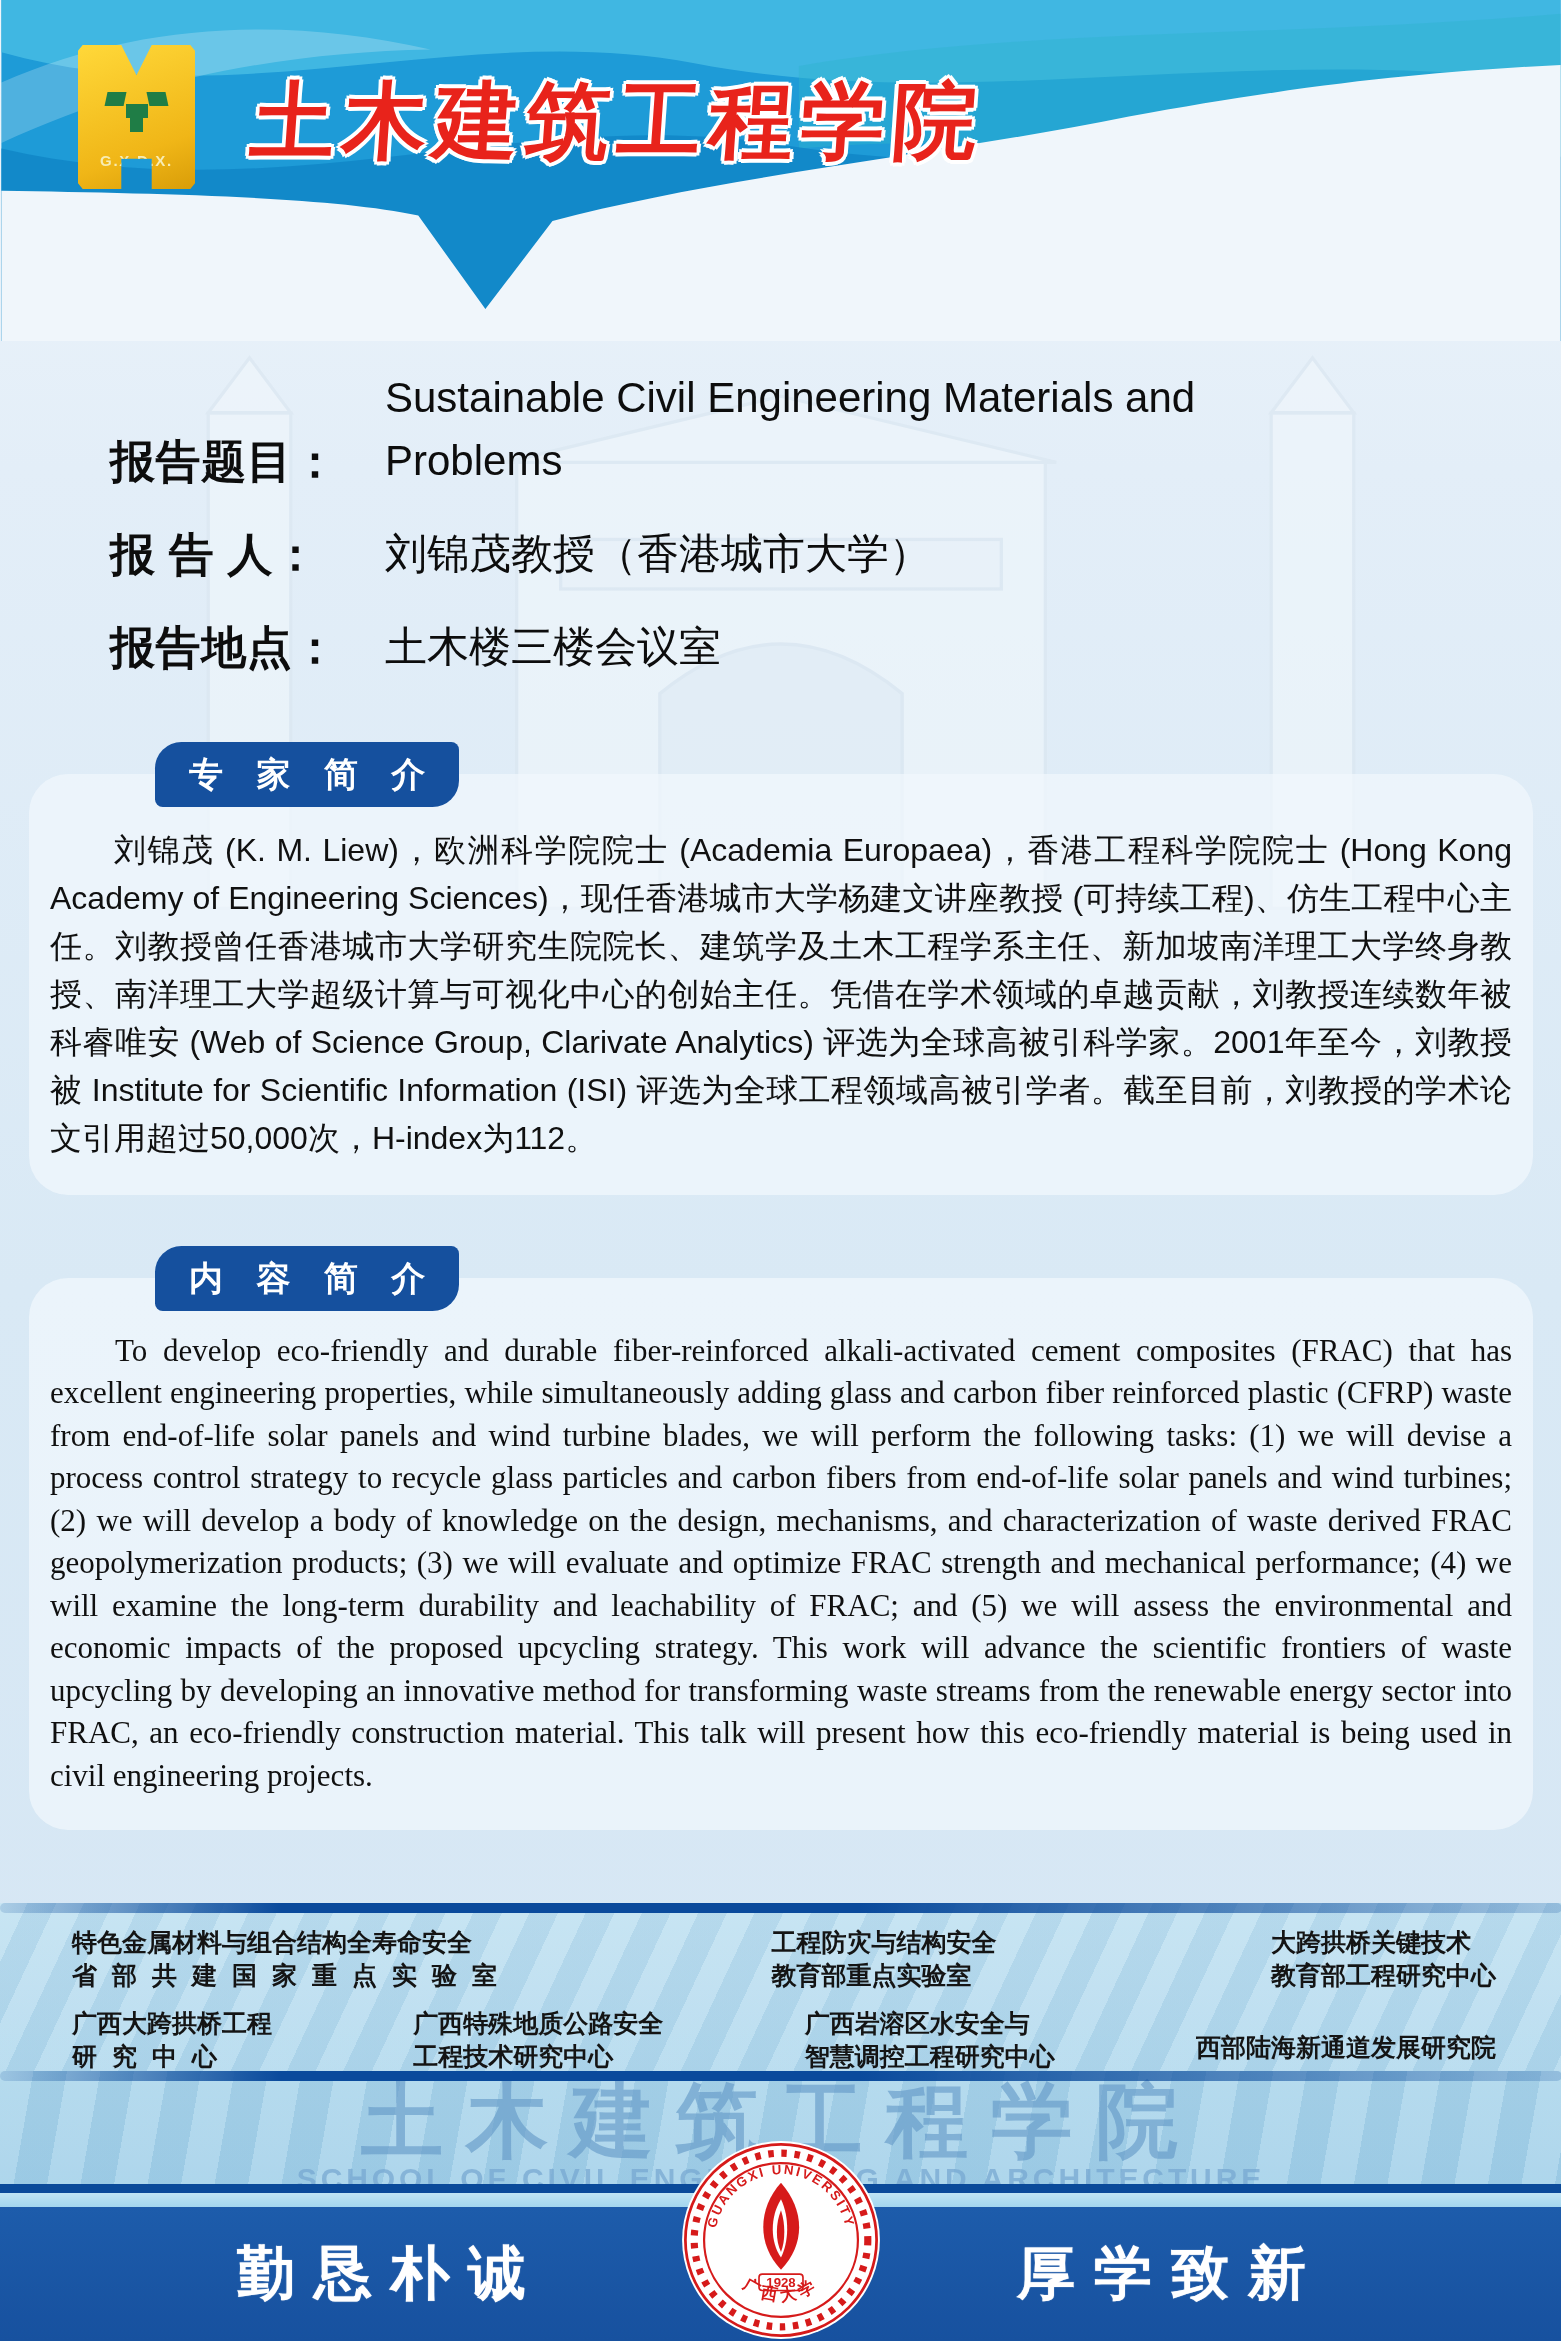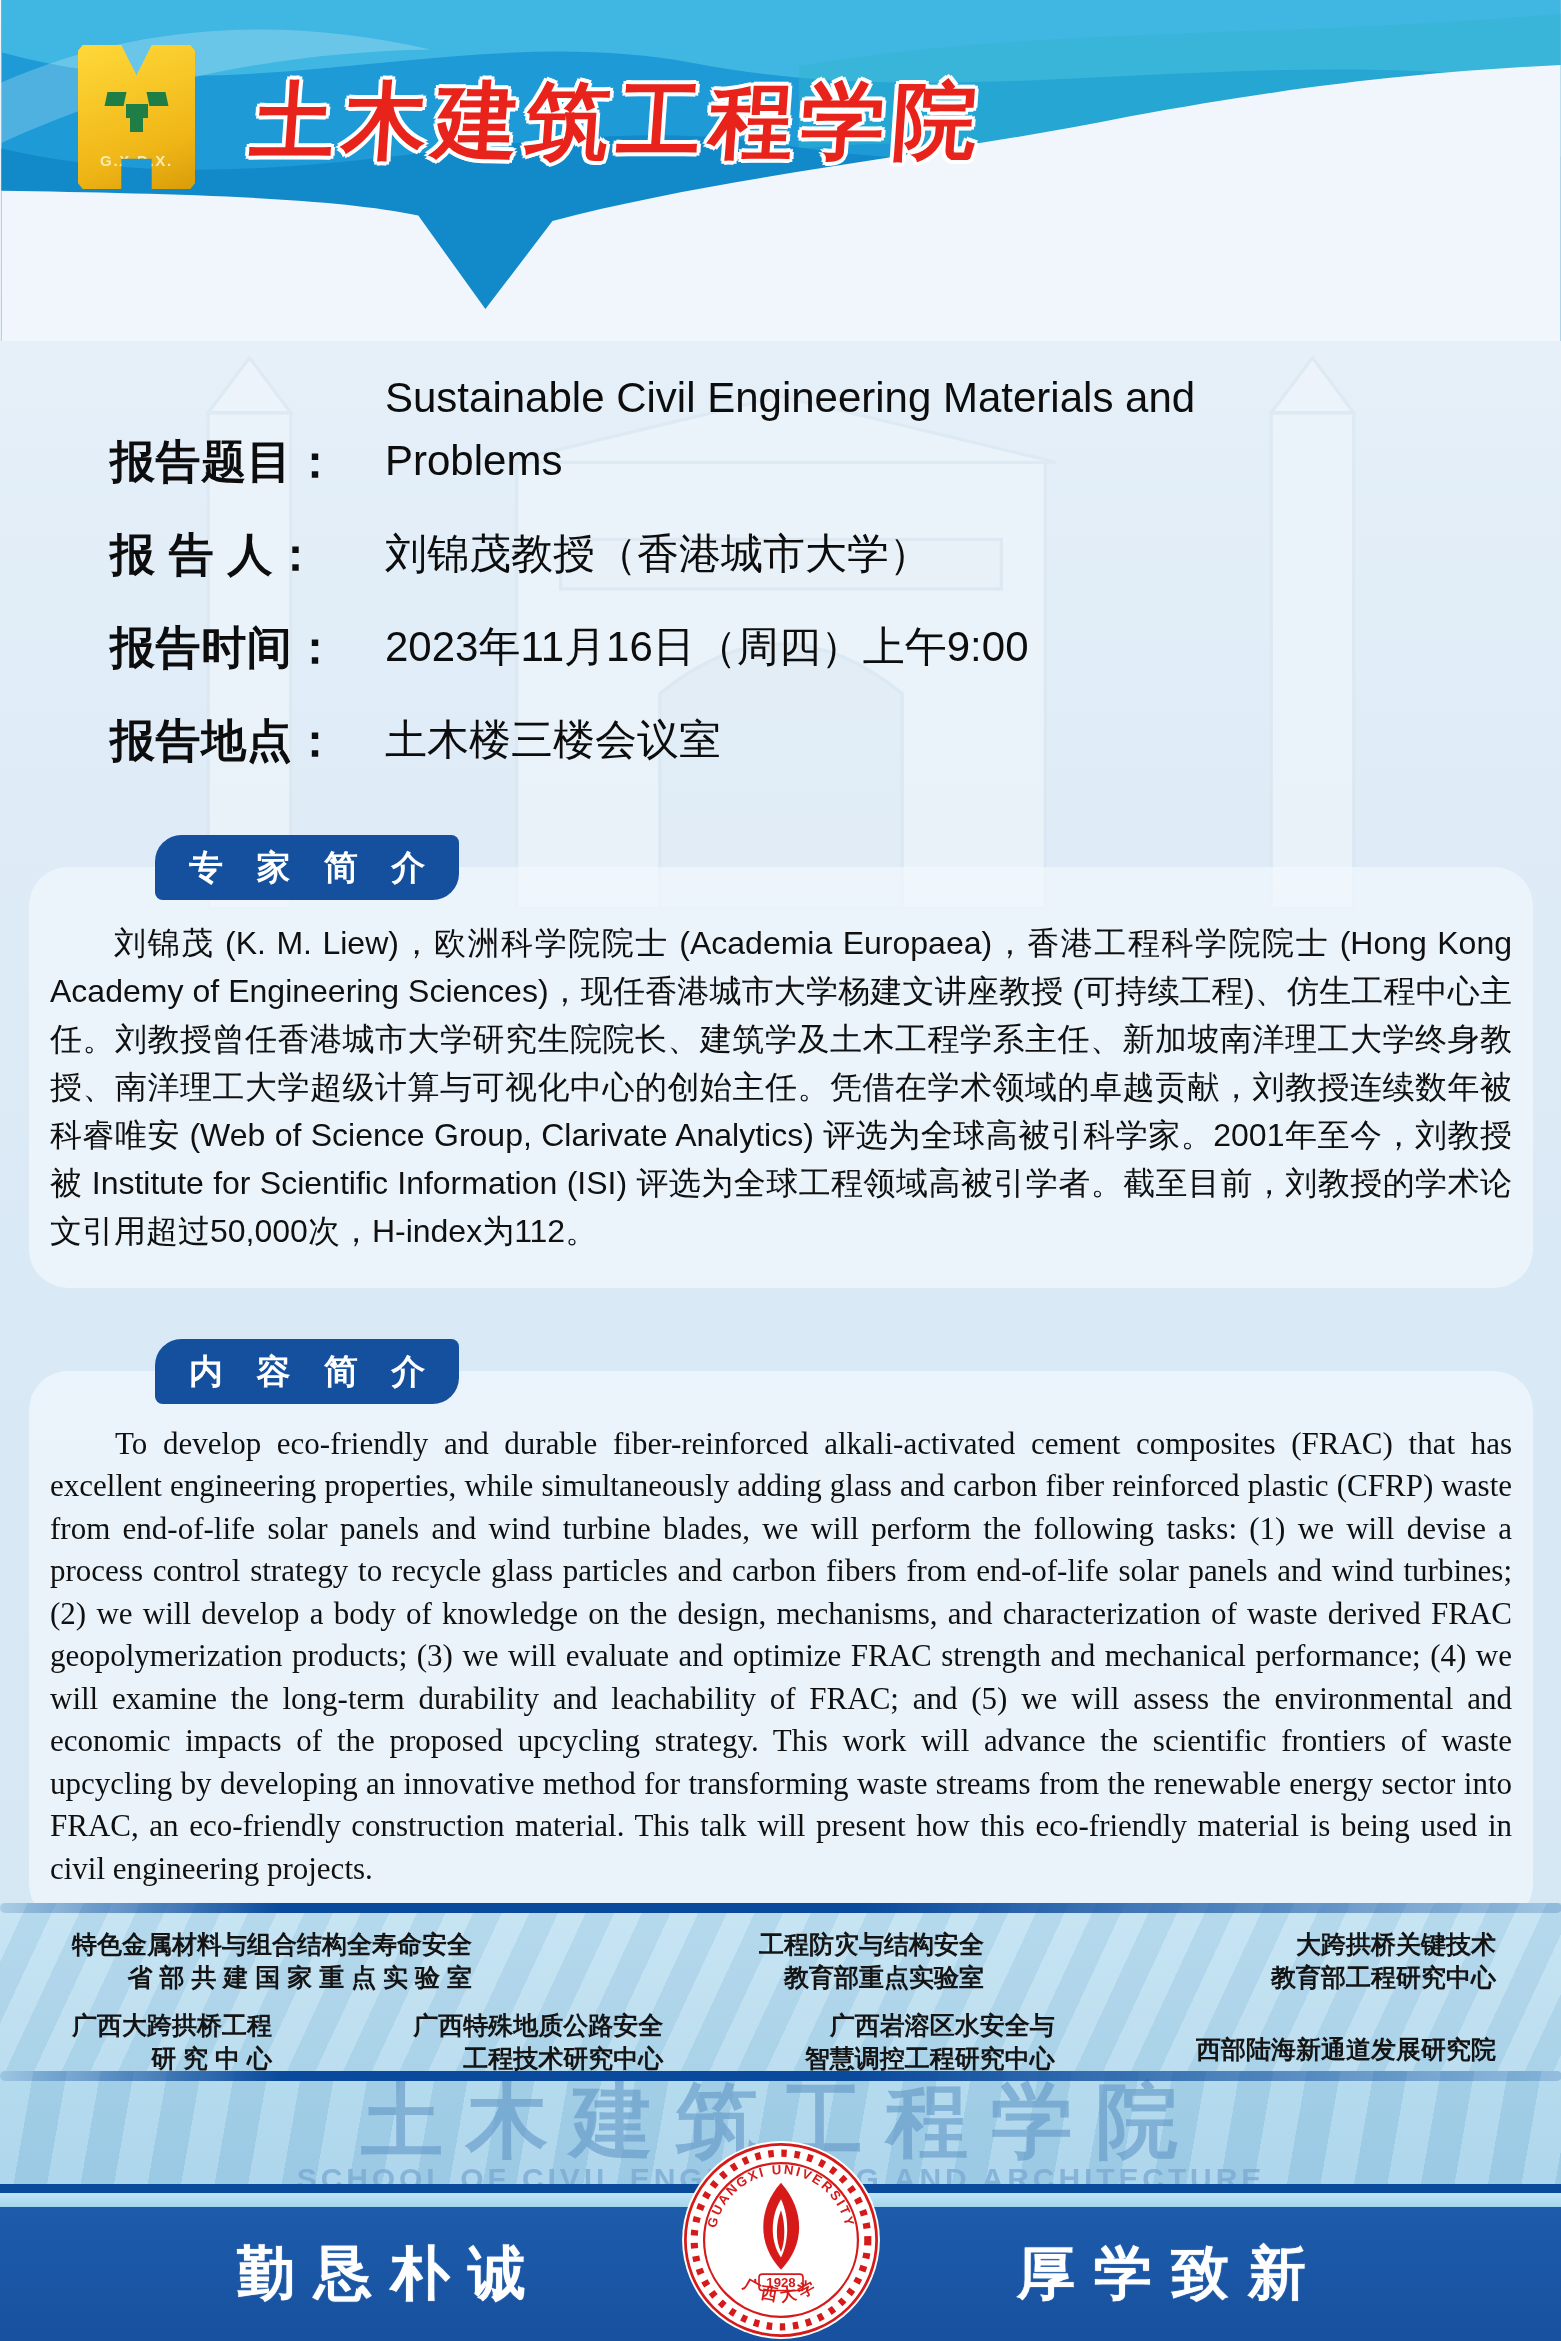--- a/index.html
+++ b/index.html
@@ -66,21 +66,21 @@
     position:absolute;top:1903px;left:0;width:1562px;height:168px;z-index:3;
     background:
       repeating-linear-gradient(115deg,rgba(255,255,255,.10) 0 25px,rgba(80,140,185,.10) 25px 51px),
       linear-gradient(180deg,#c2e2f2 0%,#b4daee 100%);
   }
   .divider{height:10px;width:100%;
     background:linear-gradient(90deg,rgba(10,74,156,.15) 0%,#0a4a9c 18%,#0a4a9c 55%,rgba(10,74,156,.55) 82%,rgba(10,74,156,.2) 100%);
     border-radius:5px;}
   .labs-rows{padding:15.4px 66px 0 72px;}
   .lab-row{display:flex;justify-content:space-between;align-items:flex-start;margin-bottom:14.3px;}
-  .lab-item{text-align:right;color:#141414;font-weight:900;font-size:25px;line-height:1.32;white-space:nowrap;}
+  .lab-item{text-align:left;color:#141414;font-weight:900;font-size:25px;line-height:1.32;white-space:nowrap;font-family:Liberation Mono, monospace;}
   .lab-item.single{align-self:center;padding-top:15.4px;}
   
   .wm-band{
     position:absolute;top:2071px;left:0;width:1562px;height:113px;overflow:hidden;z-index:3;
     background:
       repeating-linear-gradient(100deg,rgba(255,255,255,.10) 0 33px,rgba(80,140,185,.12) 33px 66px),
       linear-gradient(180deg,#aed7ec 0%,#a5d2ea 100%);
     text-align:center;
   }
   .wm-band .divider{position:absolute;top:0;left:0;}
@@ -142,24 +142,20 @@
     <div class="detail-row">
       <div class="detail-label">报告题目：</div>
       <div class="detail-value">
         <div class="vline">Sustainable Civil Engineering Materials and</div>
         <div class="vline">Problems</div>
       </div>
     </div>
     <div class="detail-row">
       <div class="detail-label">报  告  人：</div>
       <div class="detail-value">刘锦茂教授（香港城市大学）</div>
-    </div>
-    <div class="detail-row">
-      <div class="detail-label">报告时间：</div>
-      <div class="detail-value">2023年11月16日（周四）上午9:00</div>
     </div>
     <div class="detail-row">
       <div class="detail-label">报告地点：</div>
       <div class="detail-value">土木楼三楼会议室</div>
     </div>
   </div>
 
   <div class="panel first">
     <div class="section-tag">专 家 简 介</div>
     <p class="para cn">刘锦茂 (K. M. Liew)，欧洲科学院院士 (Academia Europaea)，香港工程科学院院士 (Hong Kong Academy of Engineering Sciences)，现任香港城市大学杨建文讲座教授 (可持续工程)、仿生工程中心主任。刘教授曾任香港城市大学研究生院院长、建筑学及土木工程学系主任、新加坡南洋理工大学终身教授、南洋理工大学超级计算与可视化中心的创始主任。凭借在学术领域的卓越贡献，刘教授连续数年被科睿唯安 (Web of Science Group, Clarivate Analytics) 评选为全球高被引科学家。2001年至今，刘教授被 Institute for Scientific Information (ISI) 评选为全球工程领域高被引学者。截至目前，刘教授的学术论文引用超过50,000次，H-index为112。</p>

